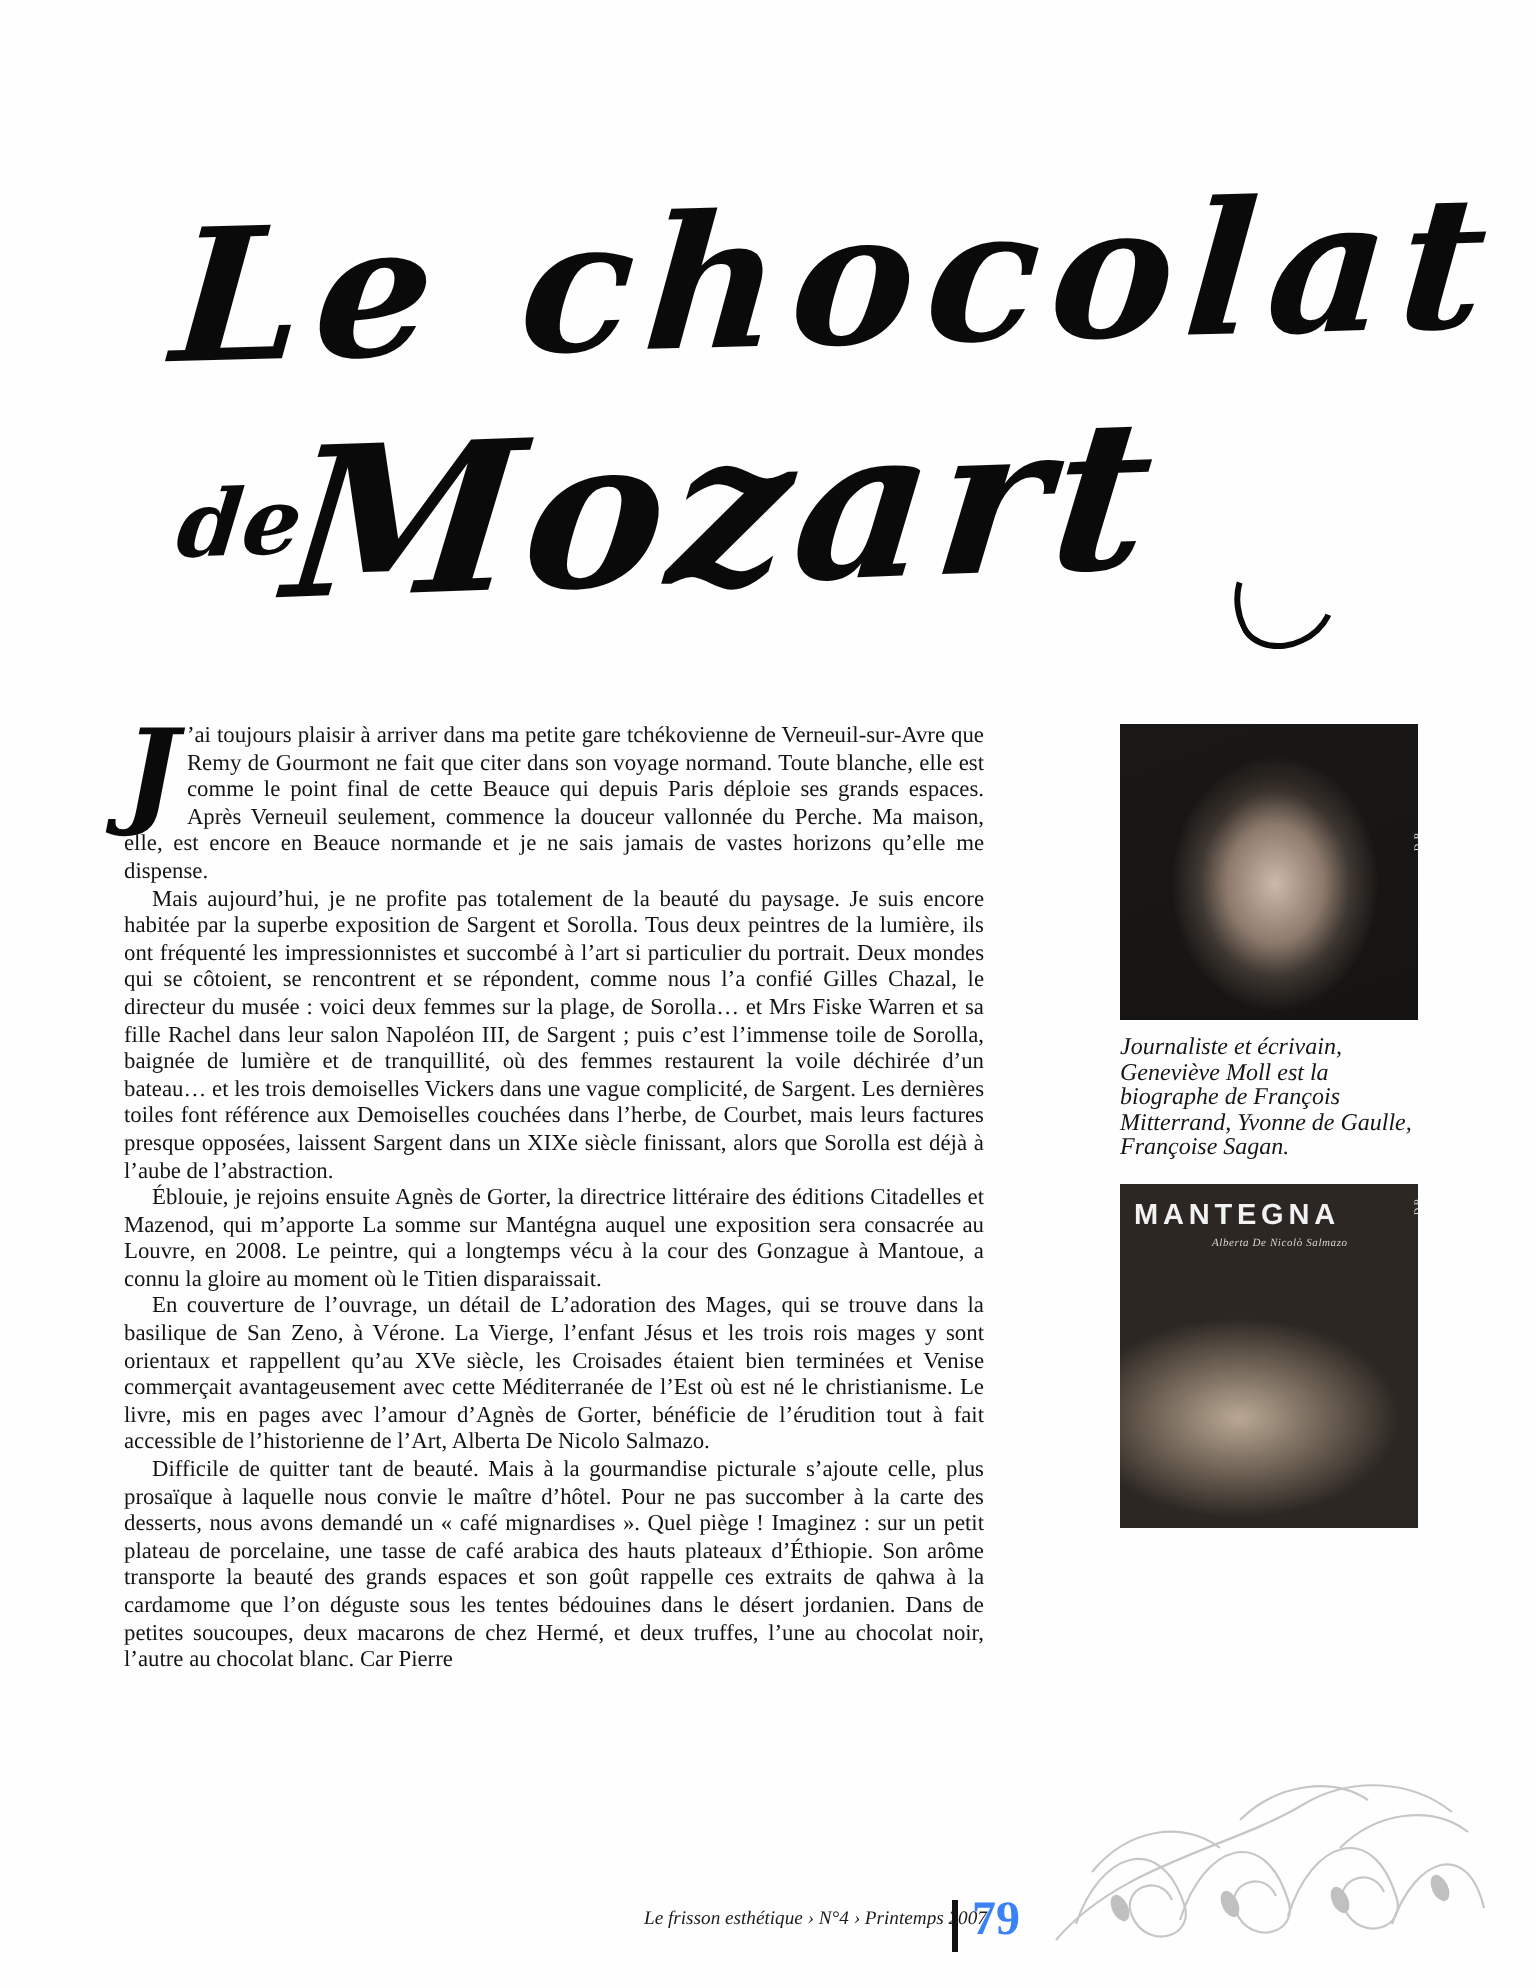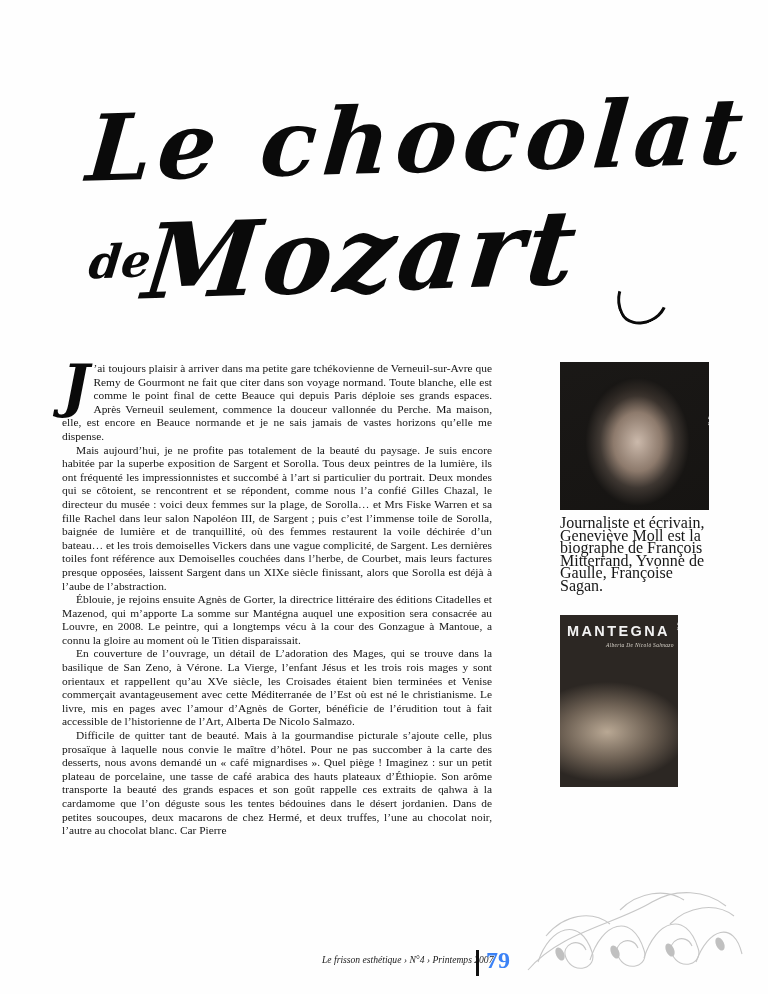--- a/index.html
+++ b/index.html
@@ -126,30 +126,31 @@
     position: absolute;
     right: 2px;
     top: 52px;
     font-size: 5px;
     color: #e8e8e8;
     transform: rotate(-90deg);
     transform-origin: right top;
     letter-spacing: 0.5px;
   }
   .caption {
-    font-size: 16px;
+    font-style: italic;
+    font-size: 12px;
     line-height: 12.6px;
     margin-top: 7px;
     color: #161616;
   }
 
   .photo-mantegna {
-    width: 118px;
+    width: 149px;
     height: 172px;
-    margin-top: 22px;
+    margin-top: 12px;
     position: relative;
     overflow: hidden;
     background:
       radial-gradient(ellipse 80px 50px at 40% 68%, #b9a894 0%, #6e6154 55%, #2c2723 100%),
       radial-gradient(ellipse 60px 40px at 72% 55%, #9d8e7c 0%, rgba(60,54,46,0.8) 60%, rgba(20,18,16,0) 100%),
       linear-gradient(180deg, #1b1b1b 0%, #1b1b1b 22%, #4a4239 40%, #2a2520 100%);
   }
   .mantegna-title {
     position: absolute;
     left: 7px;

